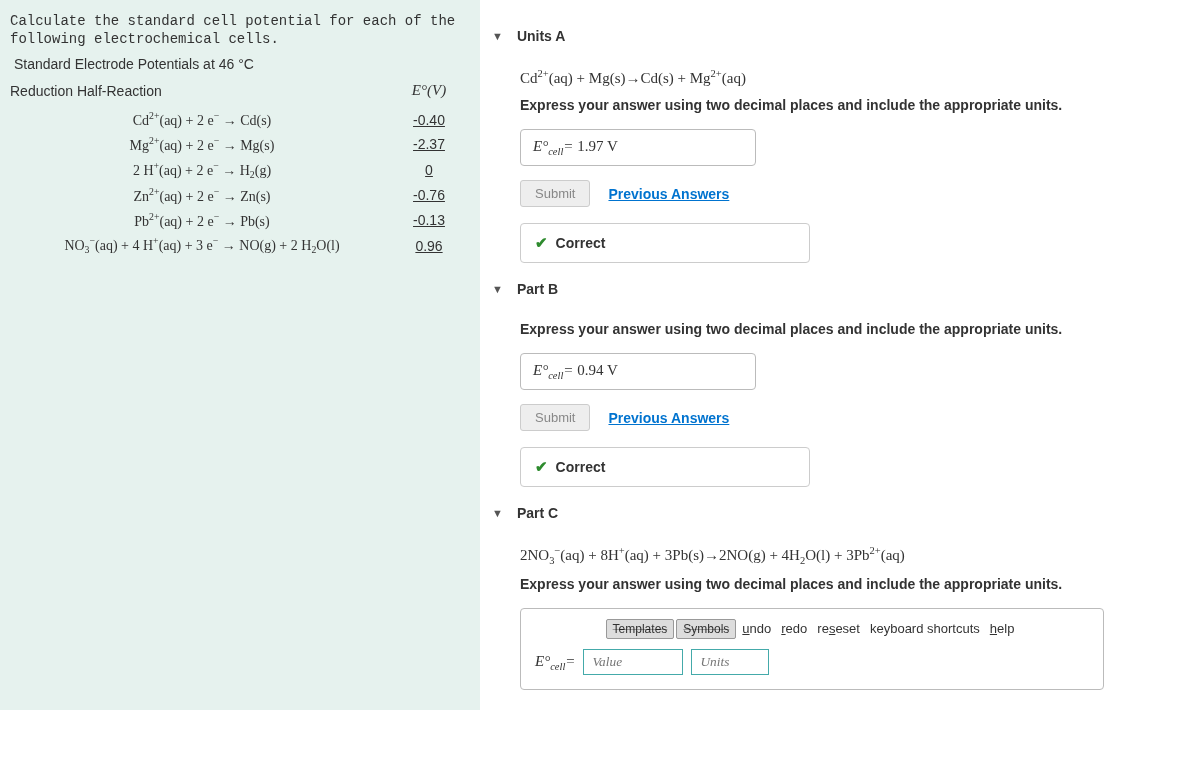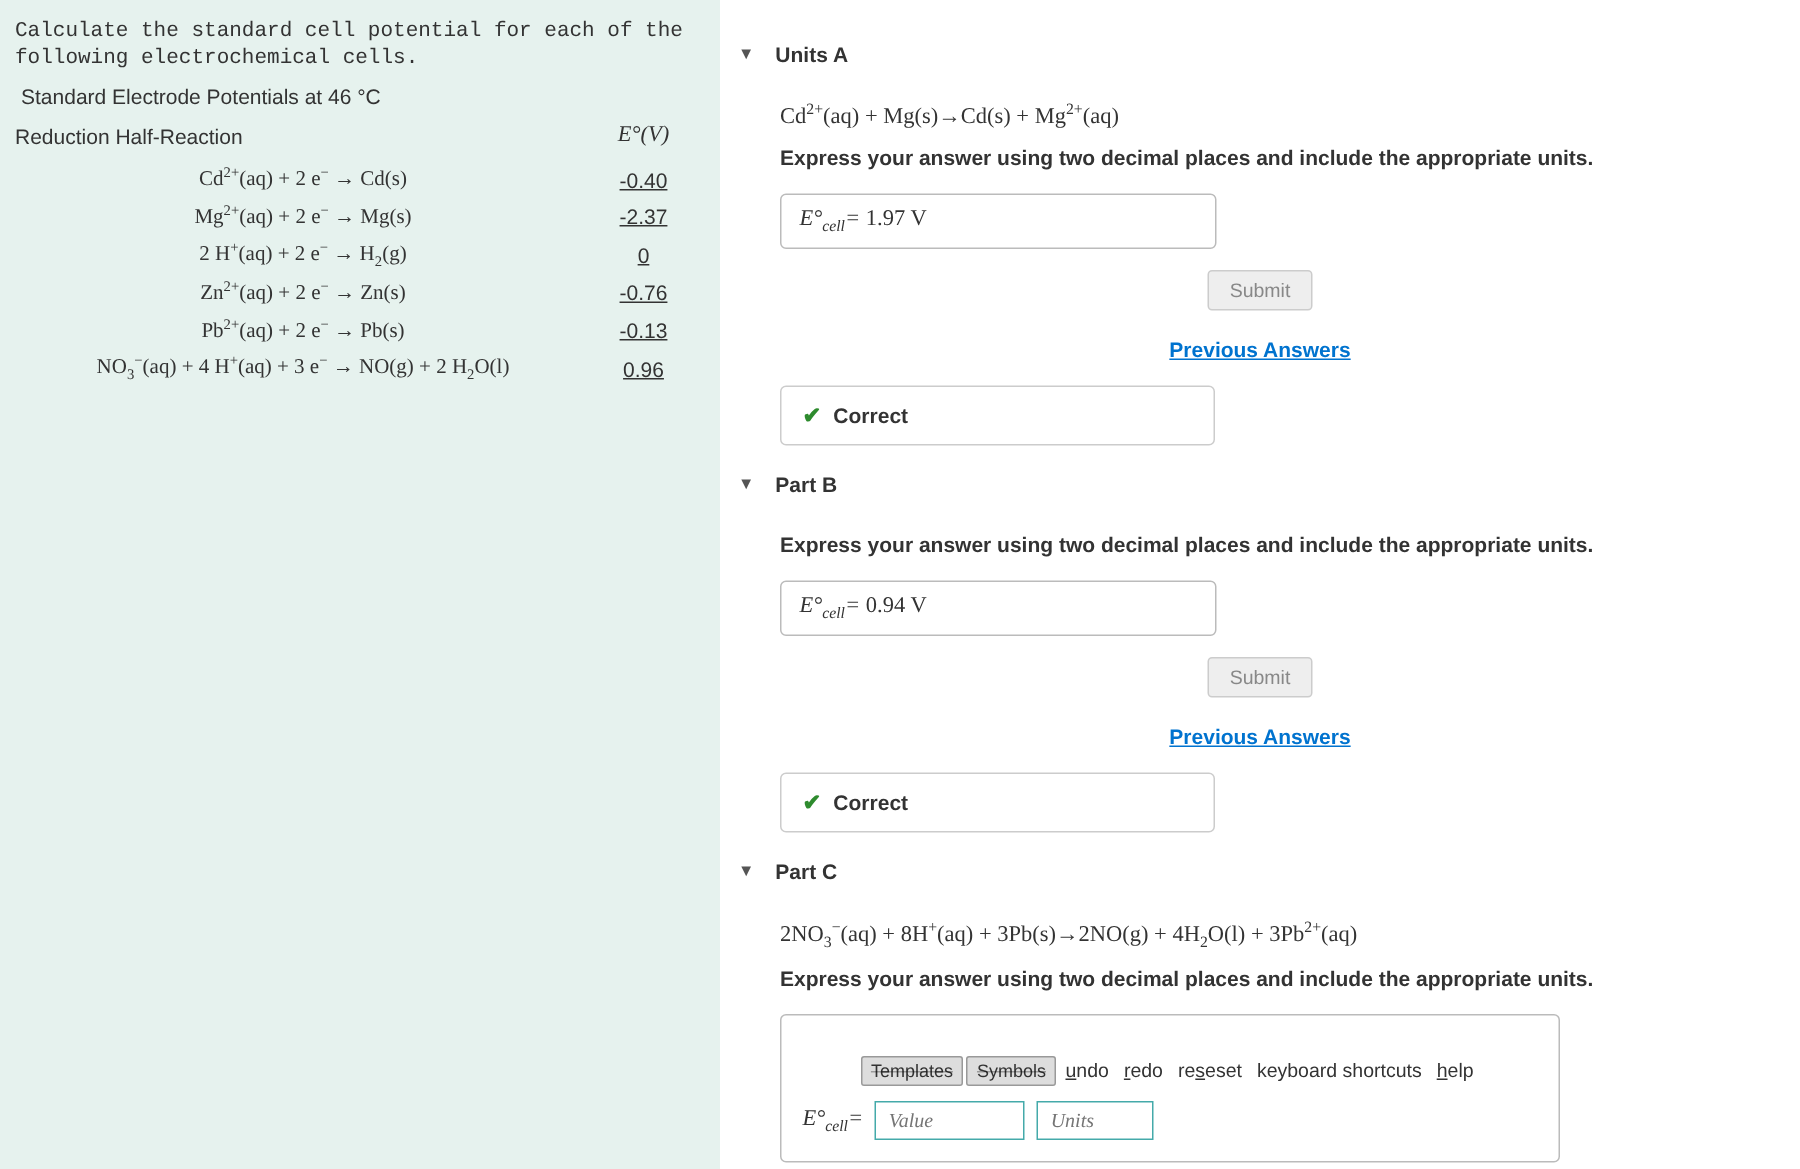--- a/index.html
+++ b/index.html
@@ -11,27 +11,27 @@
   .ref-link { color: #333; font-size: 14px; margin: 6px 0 10px 4px; }
   table { width: 100%; border-collapse: collapse; }
   td.rxn { text-align: center; font-family: 'Times New Roman', serif; padding: 3px 0; font-size: 14px; }
   td.val { text-align: center; width: 70px; font-size: 14px; padding: 3px 0; text-decoration: underline; }
   th.rxn { text-align: left; font-size: 14px; font-weight: normal; padding-bottom: 8px; }
   th.val { text-align: center; font-family: 'Times New Roman', serif; font-style: italic; font-size: 15px; font-weight: normal; padding-bottom: 8px; }
   .part-header { display: flex; align-items: center; font-weight: bold; font-size: 14px; margin: 18px 0 24px -28px; }
   .caret { margin-right: 14px; font-size: 11px; color: #555; }
   .equation { font-family: 'Times New Roman', serif; font-size: 15px; margin: 4px 0 10px 0; }
   .instruction { font-weight: bold; font-size: 14px; margin-bottom: 16px; }
-  .answer-box { border: 1px solid #bbb; border-radius: 4px; padding: 8px 12px; width: 291px; font-family: 'Times New Roman', serif; font-size: 15px; margin-bottom: 14px; }
-  .btn-row { display: flex; align-items: center; gap: 18px; margin-bottom: 16px; flex-direction: column; }
+  .answer-box { border: 1px solid #bbb; border-radius: 4px; padding: 8px 12px; width: 236px; font-family: 'Times New Roman', serif; font-size: 15px; margin-bottom: 14px; }
+  .btn-row { display: flex; align-items: center; gap: 18px; margin-bottom: 16px; }
   .submit-btn { background: #eee; border: 1px solid #ccc; border-radius: 3px; padding: 5px 14px; color: #888; font-size: 13px; cursor: default; }
   .prev-link { color: #0073cf; text-decoration: underline; font-weight: bold; font-size: 14px; }
   .feedback-box { border: 1px solid #ccc; border-radius: 4px; padding: 10px 14px; width: 290px; display: flex; align-items: center; gap: 8px; font-weight: bold; }
   .check { color: #2e8b2e; font-size: 15px; }
-  .input-widget { border: 1px solid #bbb; border-radius: 4px; width: 520px; padding: 27px 14px 14px 14px; }
+  .input-widget { border: 1px solid #bbb; border-radius: 4px; width: 584px; padding: 10px 14px 14px 14px; }
   .toolbar { display:flex; gap:2px; align-items:baseline; justify-content:center; margin-bottom:10px; font-size:13px; }
   .tool-btn { background:#ddd; border:1px solid #999; border-radius:2px; padding:2px 6px; font-size:12px; cursor:pointer; text-decoration: line-through; text-decoration-color: rgba(0,0,0,0.3); }
   .tool-txt { padding: 0 4px; }
   .tool-txt .u { text-decoration: underline; }
   .input-row { display:flex; align-items:center; gap:8px; font-family:'Times New Roman',serif; font-size:15px; }
   .value-input, .units-input { border:1px solid #4aa; padding:4px 8px; font-style:italic; color:#666; font-family:'Times New Roman',serif; }
   .value-input { width:100px; }
   .units-input { width:78px; }
   .serif-i { font-style: italic; }
   sup { font-size: 0.7em; }

